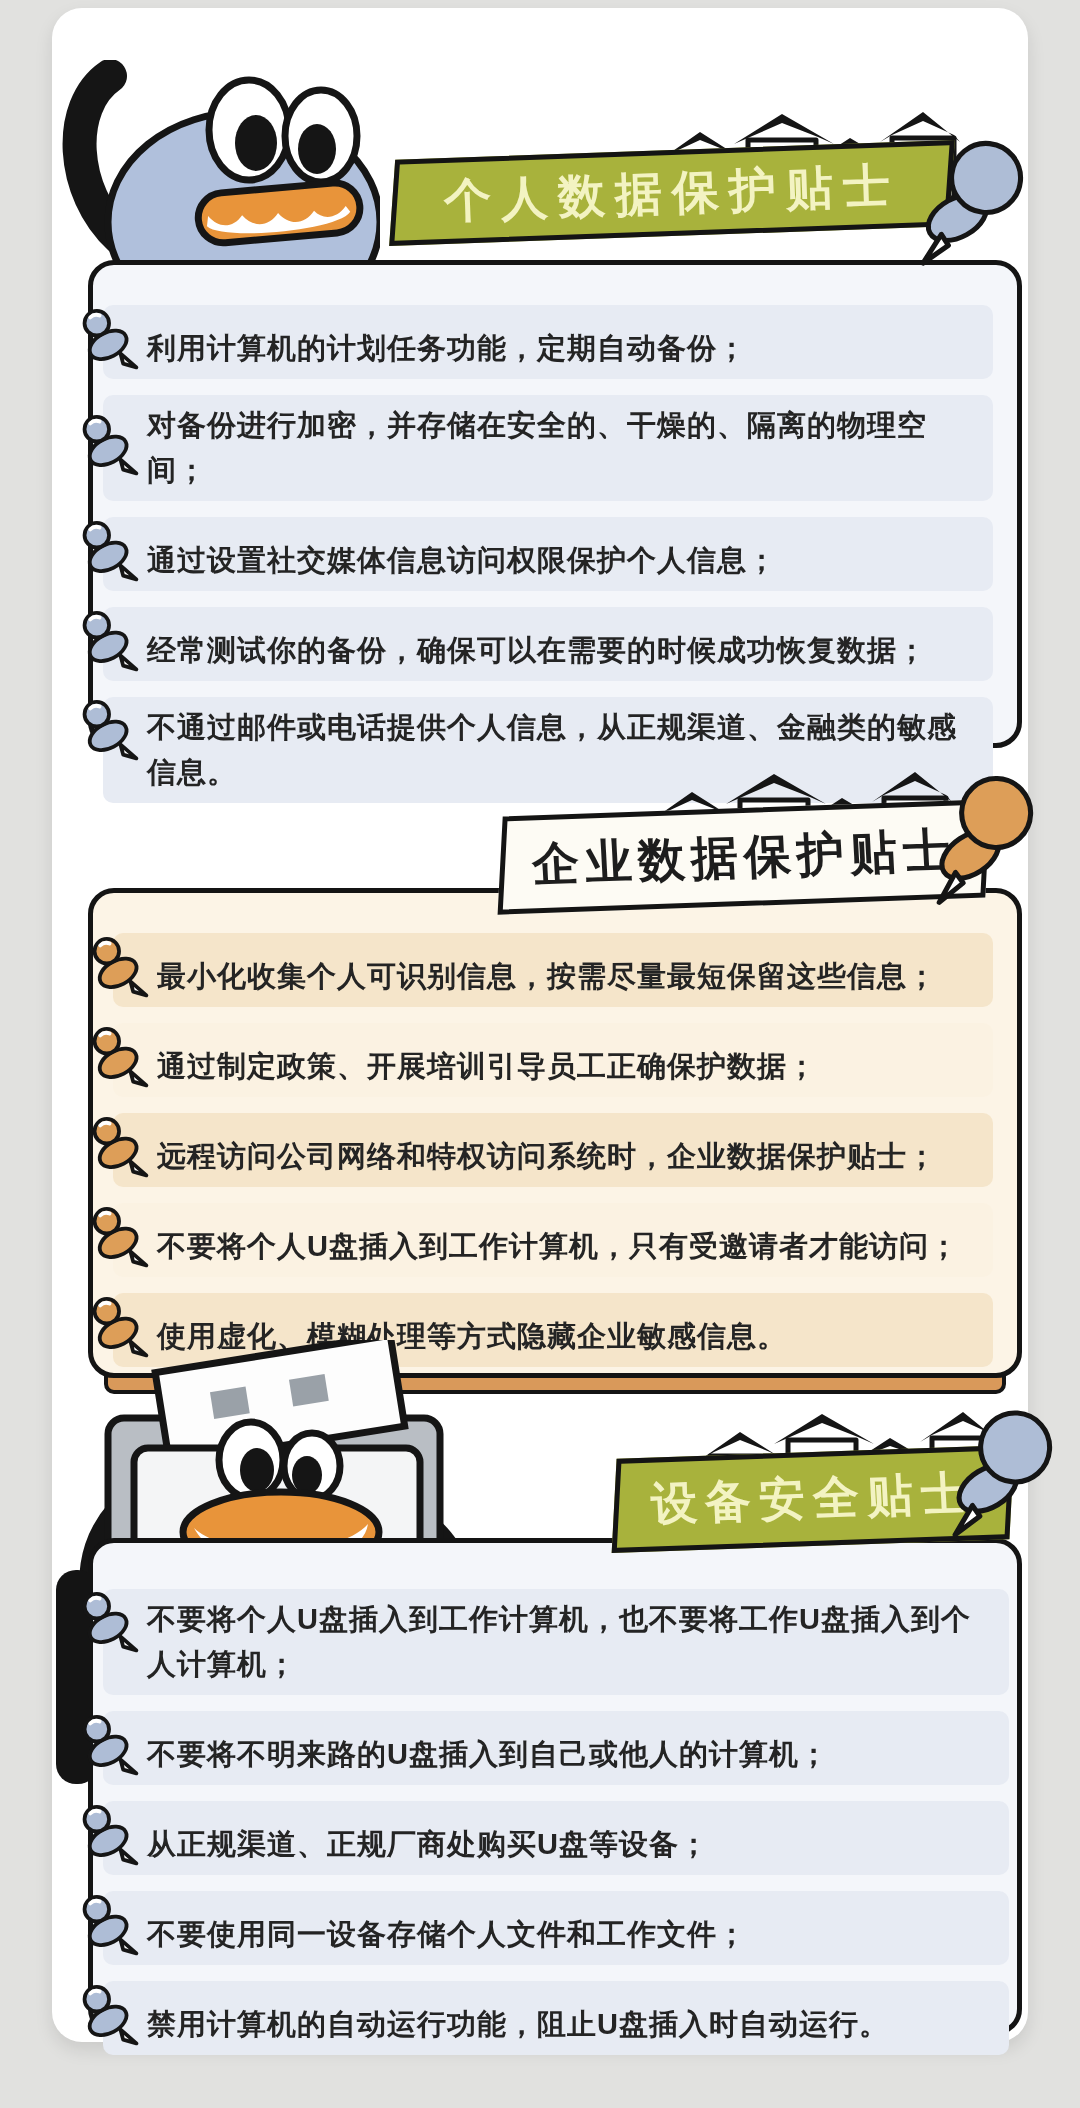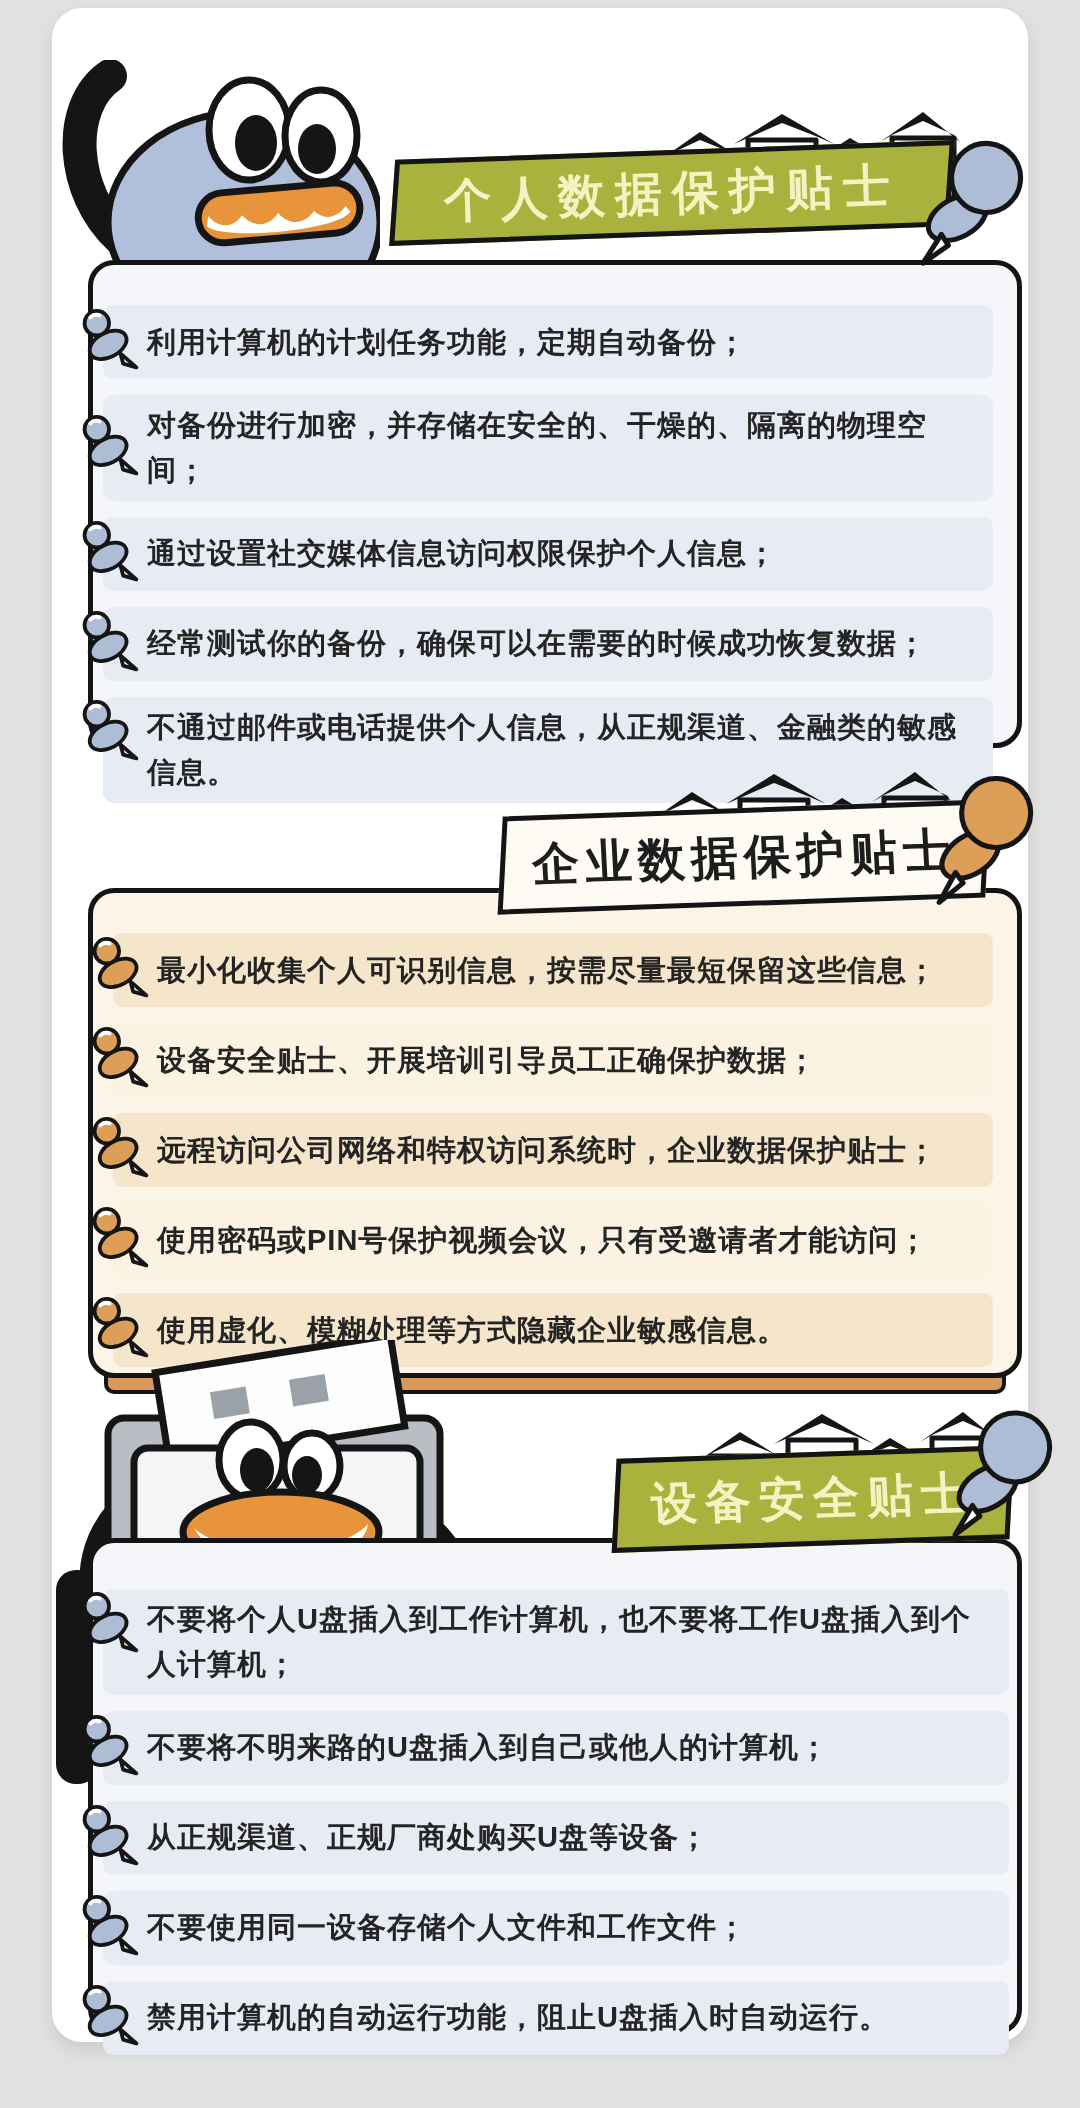--- a/index.html
+++ b/index.html
@@ -18,21 +18,21 @@
     position:absolute; left:88px; width:934px; box-sizing:border-box;
     border:5px solid #141414; border-radius:26px;
   }
   .box.blue  { background:#f4f6fa; }
   .box.cream { background:#fcf4e6; }
   #box1 { top:260px;  height:488px; padding:40px 24px 8px 10px; }
   #box2 { top:888px;  height:490px; padding:40px 24px 8px 20px; }
   #box3 { top:1538px; height:497px; padding:46px 8px 8px 10px; }
 
   .tip-row {
-    position:relative; display:flex; align-items:center;
+    position:relative; display:flex; align-items:flex-end;
     border-radius:10px; margin-bottom:16px; min-height:58px;
     padding:8px 16px 8px 44px;
   }
   .blue .tip-row { background:#e7ebf3; }
   .cream .tip-row:nth-child(odd)  { background:#f5e5ca; }
   .cream .tip-row:nth-child(even) { background:#fbf2e2; }
 
   .tip-text {
     margin:0; font-size:29px; font-weight:700; color:#242424;
     line-height:1.55; letter-spacing:1px;
@@ -232,37 +232,37 @@
           </svg>
         </span>
       <p class="tip-text">最小化收集个人可识别信息，按需尽量最短保留这些信息；</p>
     </div>
     <div class="tip-row">
       <span class="pin pin-orange">
           <svg viewBox="0 0 70 70">
             <use href="#pin-side"></use>
           </svg>
         </span>
-      <p class="tip-text">设备安全贴士、开展培训引导员工正确保护数据；</p>
+      <p class="tip-text">通过制定政策、开展培训引导员工正确保护数据；</p>
     </div>
     <div class="tip-row">
       <span class="pin pin-orange">
           <svg viewBox="0 0 70 70">
             <use href="#pin-side"></use>
           </svg>
         </span>
       <p class="tip-text">远程访问公司网络和特权访问系统时，企业数据保护贴士；</p>
     </div>
     <div class="tip-row">
       <span class="pin pin-orange">
           <svg viewBox="0 0 70 70">
             <use href="#pin-side"></use>
           </svg>
         </span>
-      <p class="tip-text">使用密码或PIN号保护视频会议，只有受邀请者才能访问；</p>
+      <p class="tip-text">不要将个人U盘插入到工作计算机，只有受邀请者才能访问；</p>
     </div>
     <div class="tip-row">
       <span class="pin pin-orange">
           <svg viewBox="0 0 70 70">
             <use href="#pin-side"></use>
           </svg>
         </span>
       <p class="tip-text">使用虚化、模糊处理等方式隐藏企业敏感信息。</p>
     </div>
   </div>

